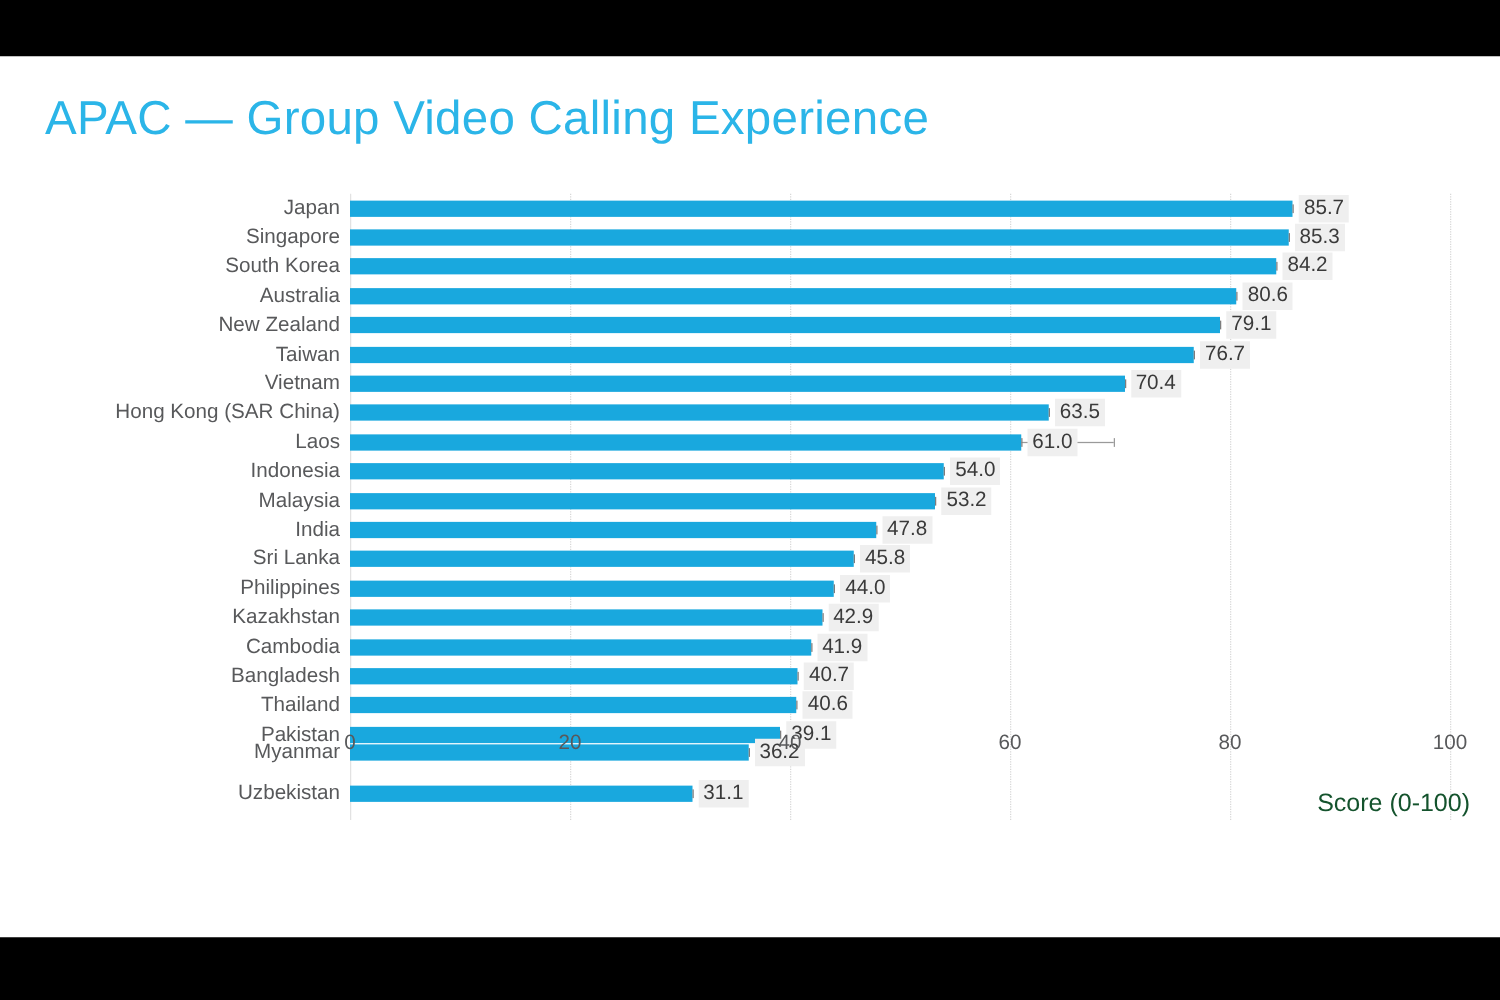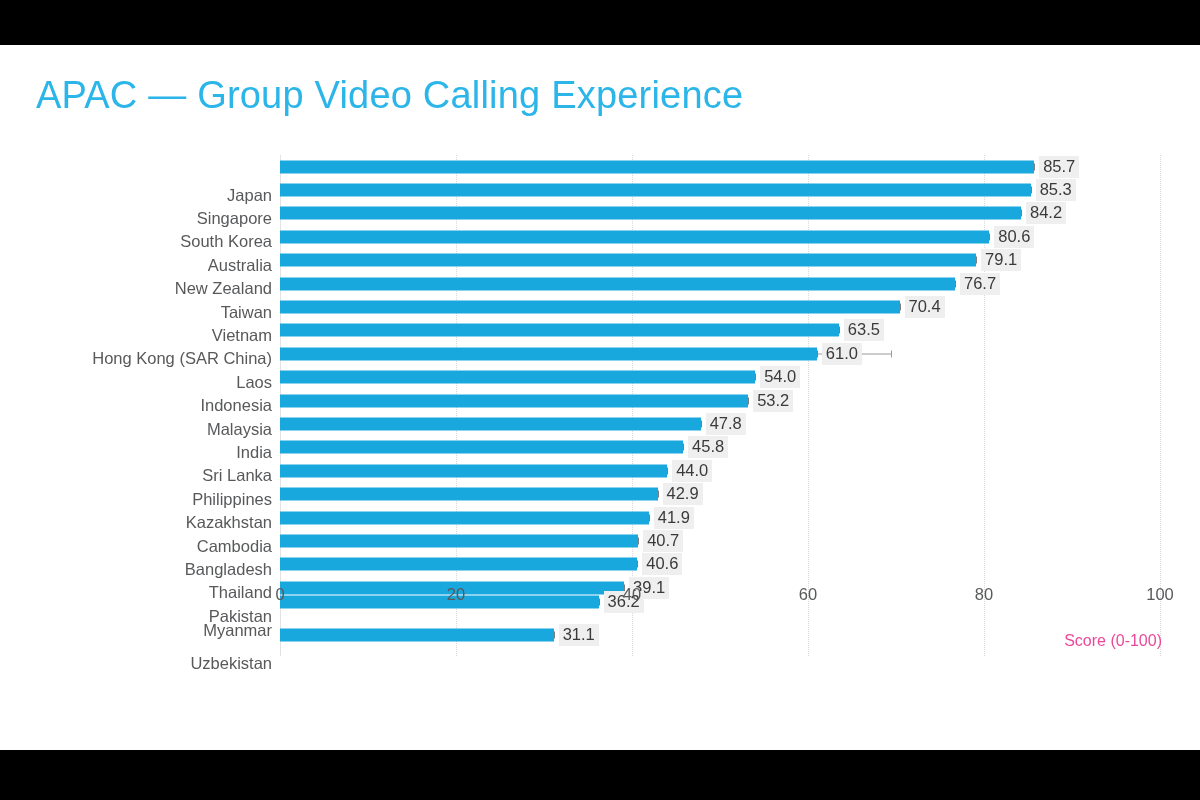--- a/index.html
+++ b/index.html
@@ -94,21 +94,20 @@
   }
   .row-label {
     position: absolute;
     right: 928px;           
     top: 50%;
     transform: translateY(-50%);
     font-size: 16.5px;
     color: #58595B;
     white-space: nowrap;
     text-align: left;
-    margin-top: 28px;
   }
   .bar {
     position: absolute;
     left: 280px;
     top: 50%;
     transform: translateY(-50%);
     height: 13px;
     background: #19A8DE;
   }
   .bar-cap {
@@ -156,24 +155,24 @@
   .x-tick {
     position: absolute;
     top: 0;
     font-size: 16.5px;
     color: #58595B;
     transform: translateX(-50%);
     white-space: nowrap;
   }
   #x-axis-title {
     position: absolute;
-    right: 38px;
+    right: 24px;
     top: 587px;
-    font-size: 16px;
-    color: #ec4899;
+    font-size: 20px;
+    color: #14532d;
     white-space: nowrap;
   }
 
   
   #footer-note {
     position: absolute;
     left: 36px;
     top: 663px;
     font-size: 15.5px;
     color: #404040;

